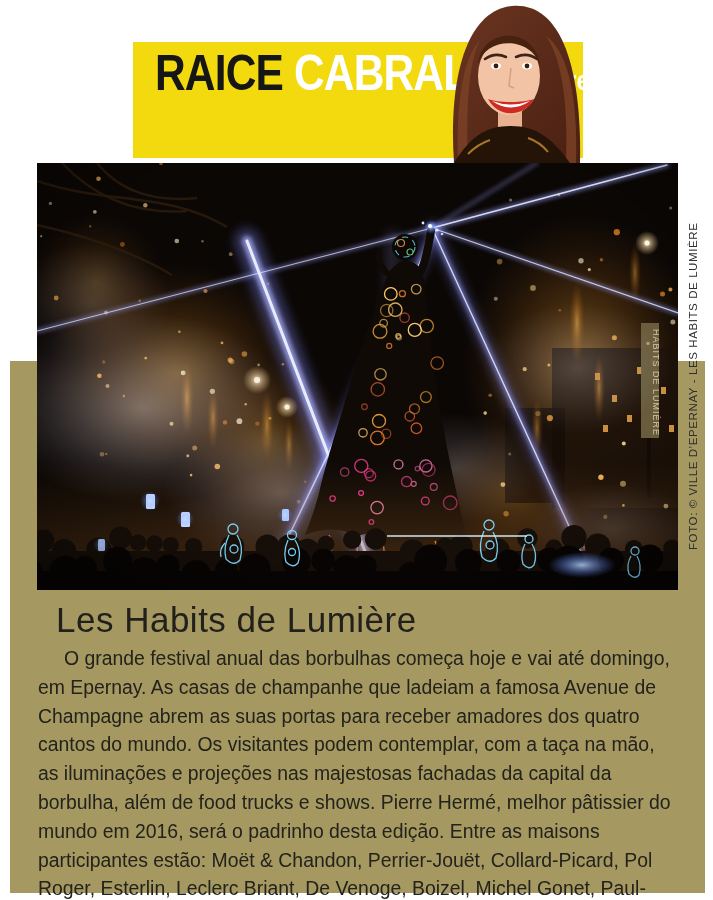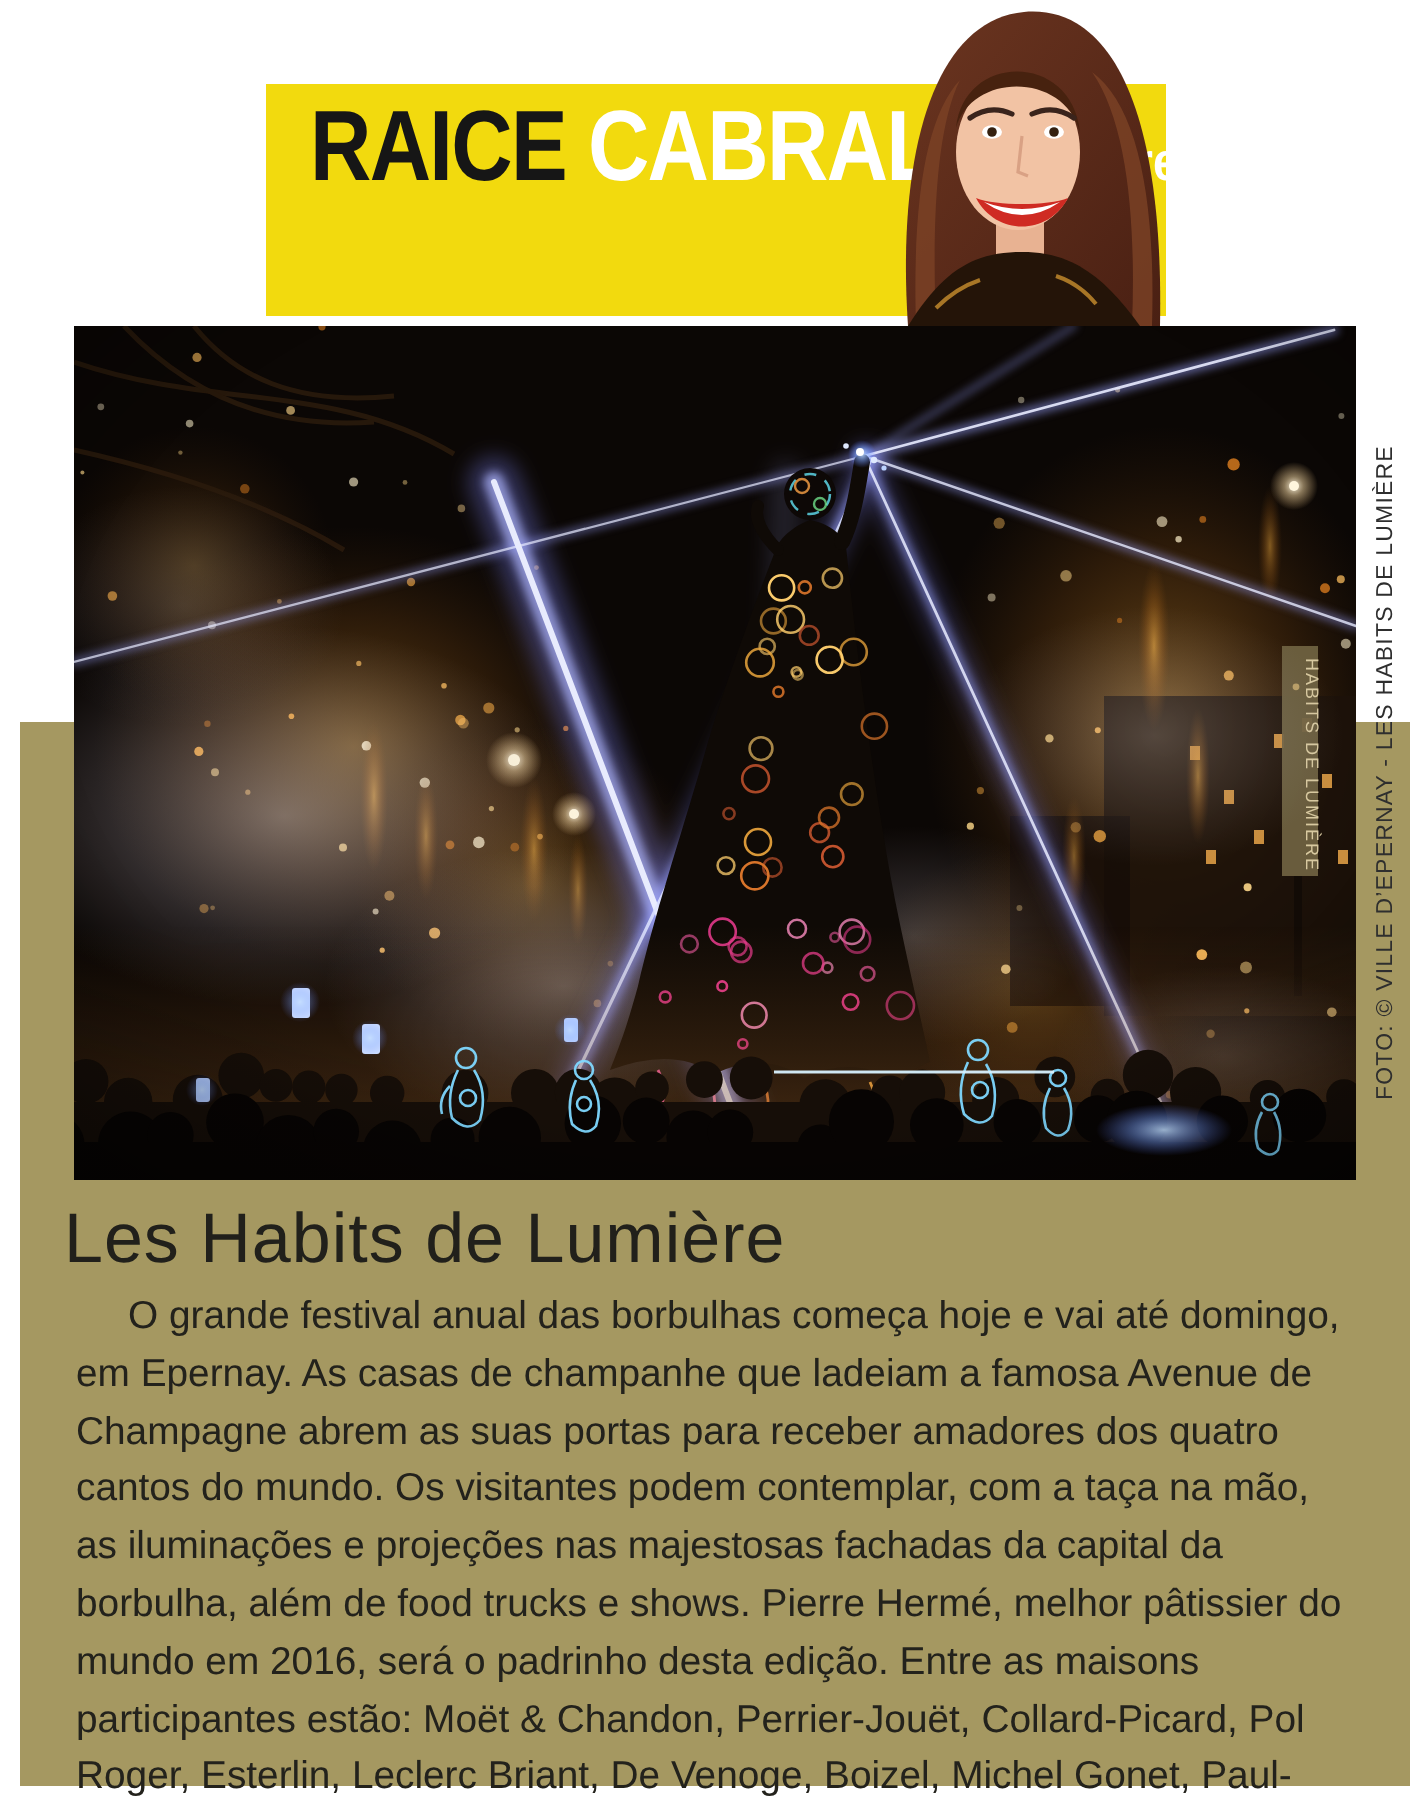--- a/index.html
+++ b/index.html
@@ -25,21 +25,21 @@
   .photo{position:absolute;left:37px;top:163px;width:641px;height:427px;background:#0b0705;z-index:3;}
   .photo svg{display:block;}
 
   
   .credit{position:absolute;left:687px;top:550px;width:356px;height:18px;
           transform:rotate(-90deg);transform-origin:0 0;
           font-size:11.5px;letter-spacing:.6px;color:#2e2e2e;white-space:nowrap;z-index:4;}
 
   
   .article{position:absolute;left:0;top:0;width:713px;z-index:4;}
-  .article-title{position:absolute;left:32px;top:600px;font-size:35px;font-weight:400;
+  .article-title{position:absolute;left:56px;top:600px;font-size:35px;font-weight:400;
                  color:#21201b;letter-spacing:.5px;}
   .article-body{position:absolute;left:38px;top:644px;width:642px;font-size:19.4px;
                 line-height:28.8px;color:#23221c;text-indent:26px;text-align:left;}
 </style>
 </head>
 <body>
 
 <div class="page">
 
   <div class="tan-panel"></div>

